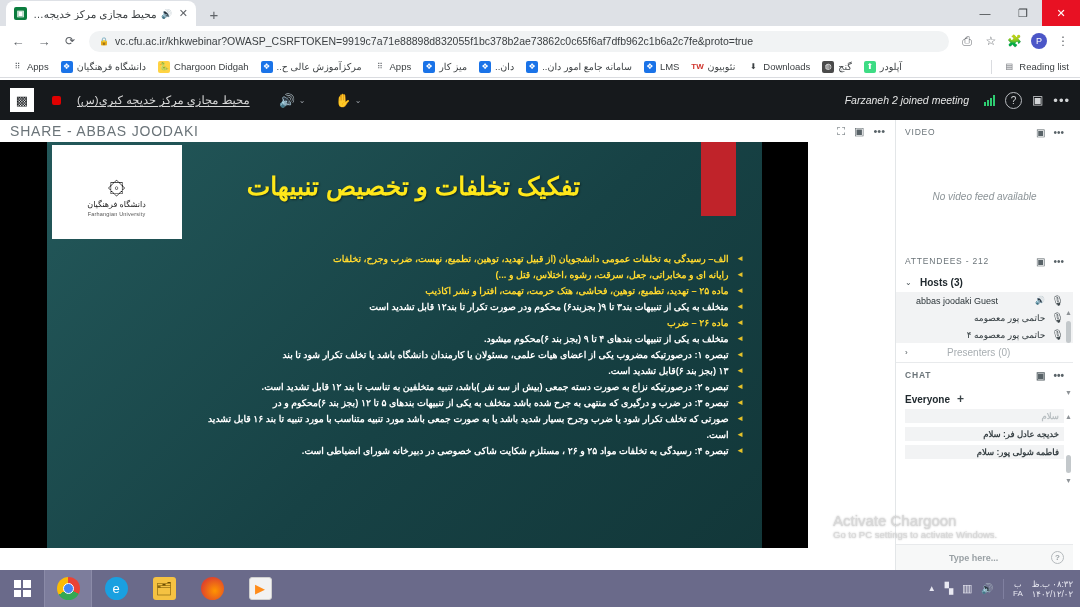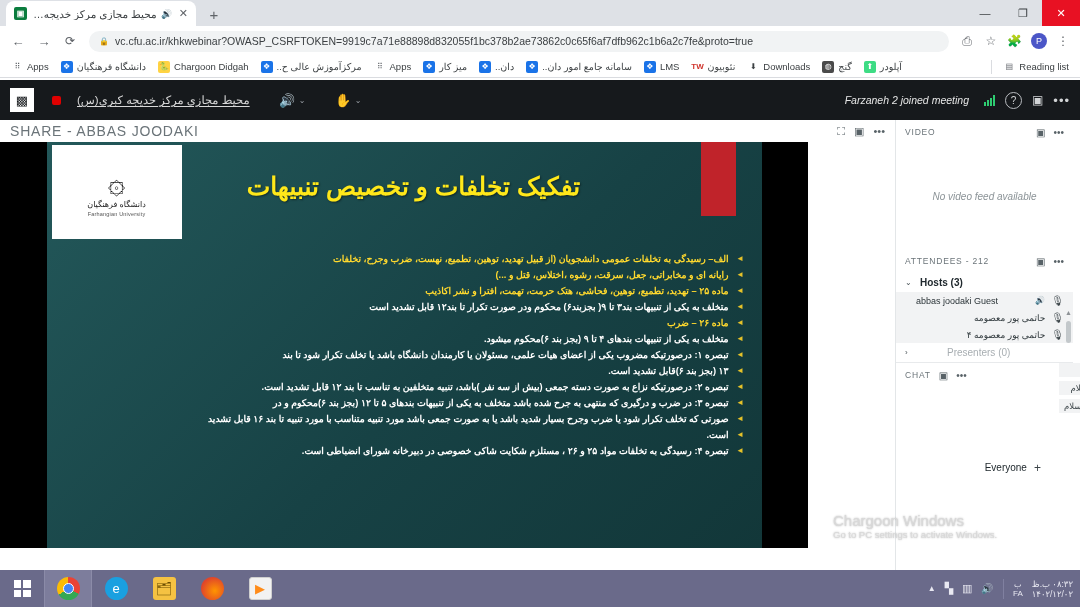--- a/index.html
+++ b/index.html
@@ -145,21 +145,21 @@
   .group-row.muted .gname { color:#a8aeb2; font-weight:normal;margin-left:27px; }
   .att-row { display:flex; align-items:center; gap:6px; padding:3px 9px 3px 20px; background:#f2f3f4; }
   .att-row .name { font-size:9px; color:#2b3438; flex:1 1 auto; }
   .att-row .name.rtl { direction:rtl; text-align:right; }
   .att-row .speak { font-size:8px; color:#2b3438; }
   .att-row .mic { font-size:10px; color:#3b4448; }
   .att-scroll { position:relative; }
   .scroll-thumb { position:absolute; right:2px; width:5px; background:#c3c8cb; border-radius:3px; }
   .scroll-arrow { position:absolute; right:1px; font-size:7px; color:#8d9296; }
 
-  .chat { flex:1 1 auto; display:flex; flex-direction:row; border-top:1px solid #e8eaec; position:relative; }
+  .chat { flex:1 1 auto; display:flex; flex-direction:column; border-top:1px solid #e8eaec; position:relative;font-weight:bold; }
   .chat-target { display:flex; align-items:center; gap:7px; padding:5px 9px 3px; }
   .chat-target .who { font-size:10px; color:#20292e; }
   .chat-target .plus { font-size:12px; color:#3b4448; }
   .chat-msgs { flex:1 1 auto; padding:0 9px; position:relative; }
   .cmsg { background:#f2f3f4; font-size:8.5px; color:#3a4347; direction:rtl; text-align:right;
     padding:2px 5px; margin-bottom:4px; white-space:nowrap; overflow:hidden; }
   .cmsg.partial { color:#b9bfc2; }
   .chat-input { height:26px; background:#f7f8f8; border-top:1px solid #e8eaec;
     display:flex; align-items:center; padding:0 9px; gap:6px; }
   .chat-input .ph { font-size:9px; color:#9aa1a5; flex:1 1 auto;margin-left:44px; }
@@ -475,21 +475,21 @@
             <span class="ph">Type here...</span>
             <span class="help">?</span>
           </div>
         </div>
 
       </div>
     </div>
   </div>
 
   <div class="watermark">
-    <div class="l1">Chargoon Windows</div>
+    <div class="l1">Activate Chargoon</div>
     <div class="l2">Go to PC settings to activate Windows.</div>
   </div>
 
   <div class="taskbar">
     <div class="start">
       <span class="win">
           <i></i>
           <i></i>
           <i></i>
           <i></i>

